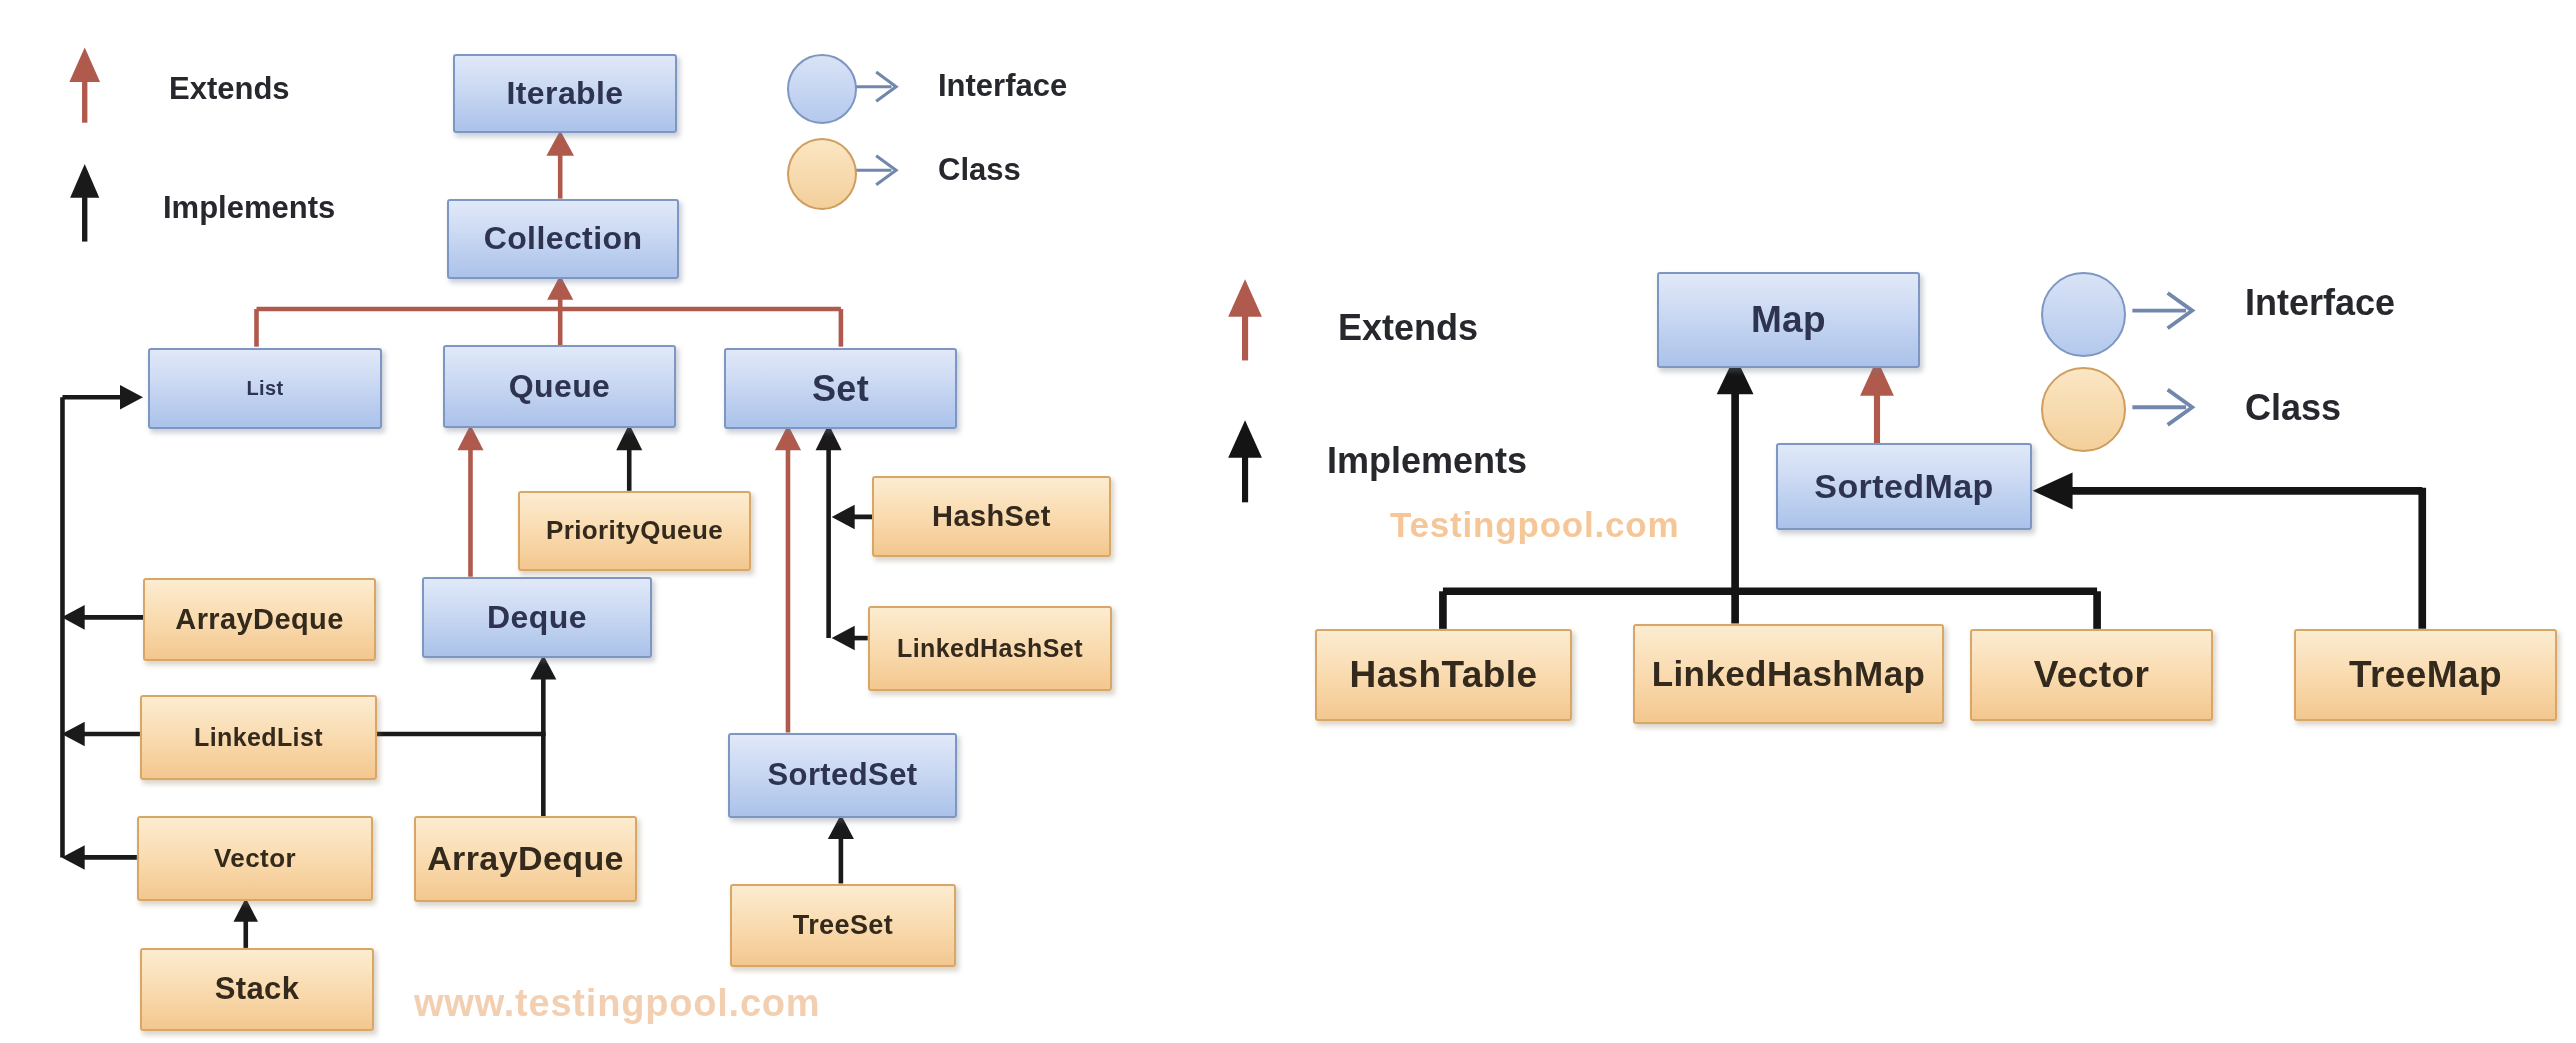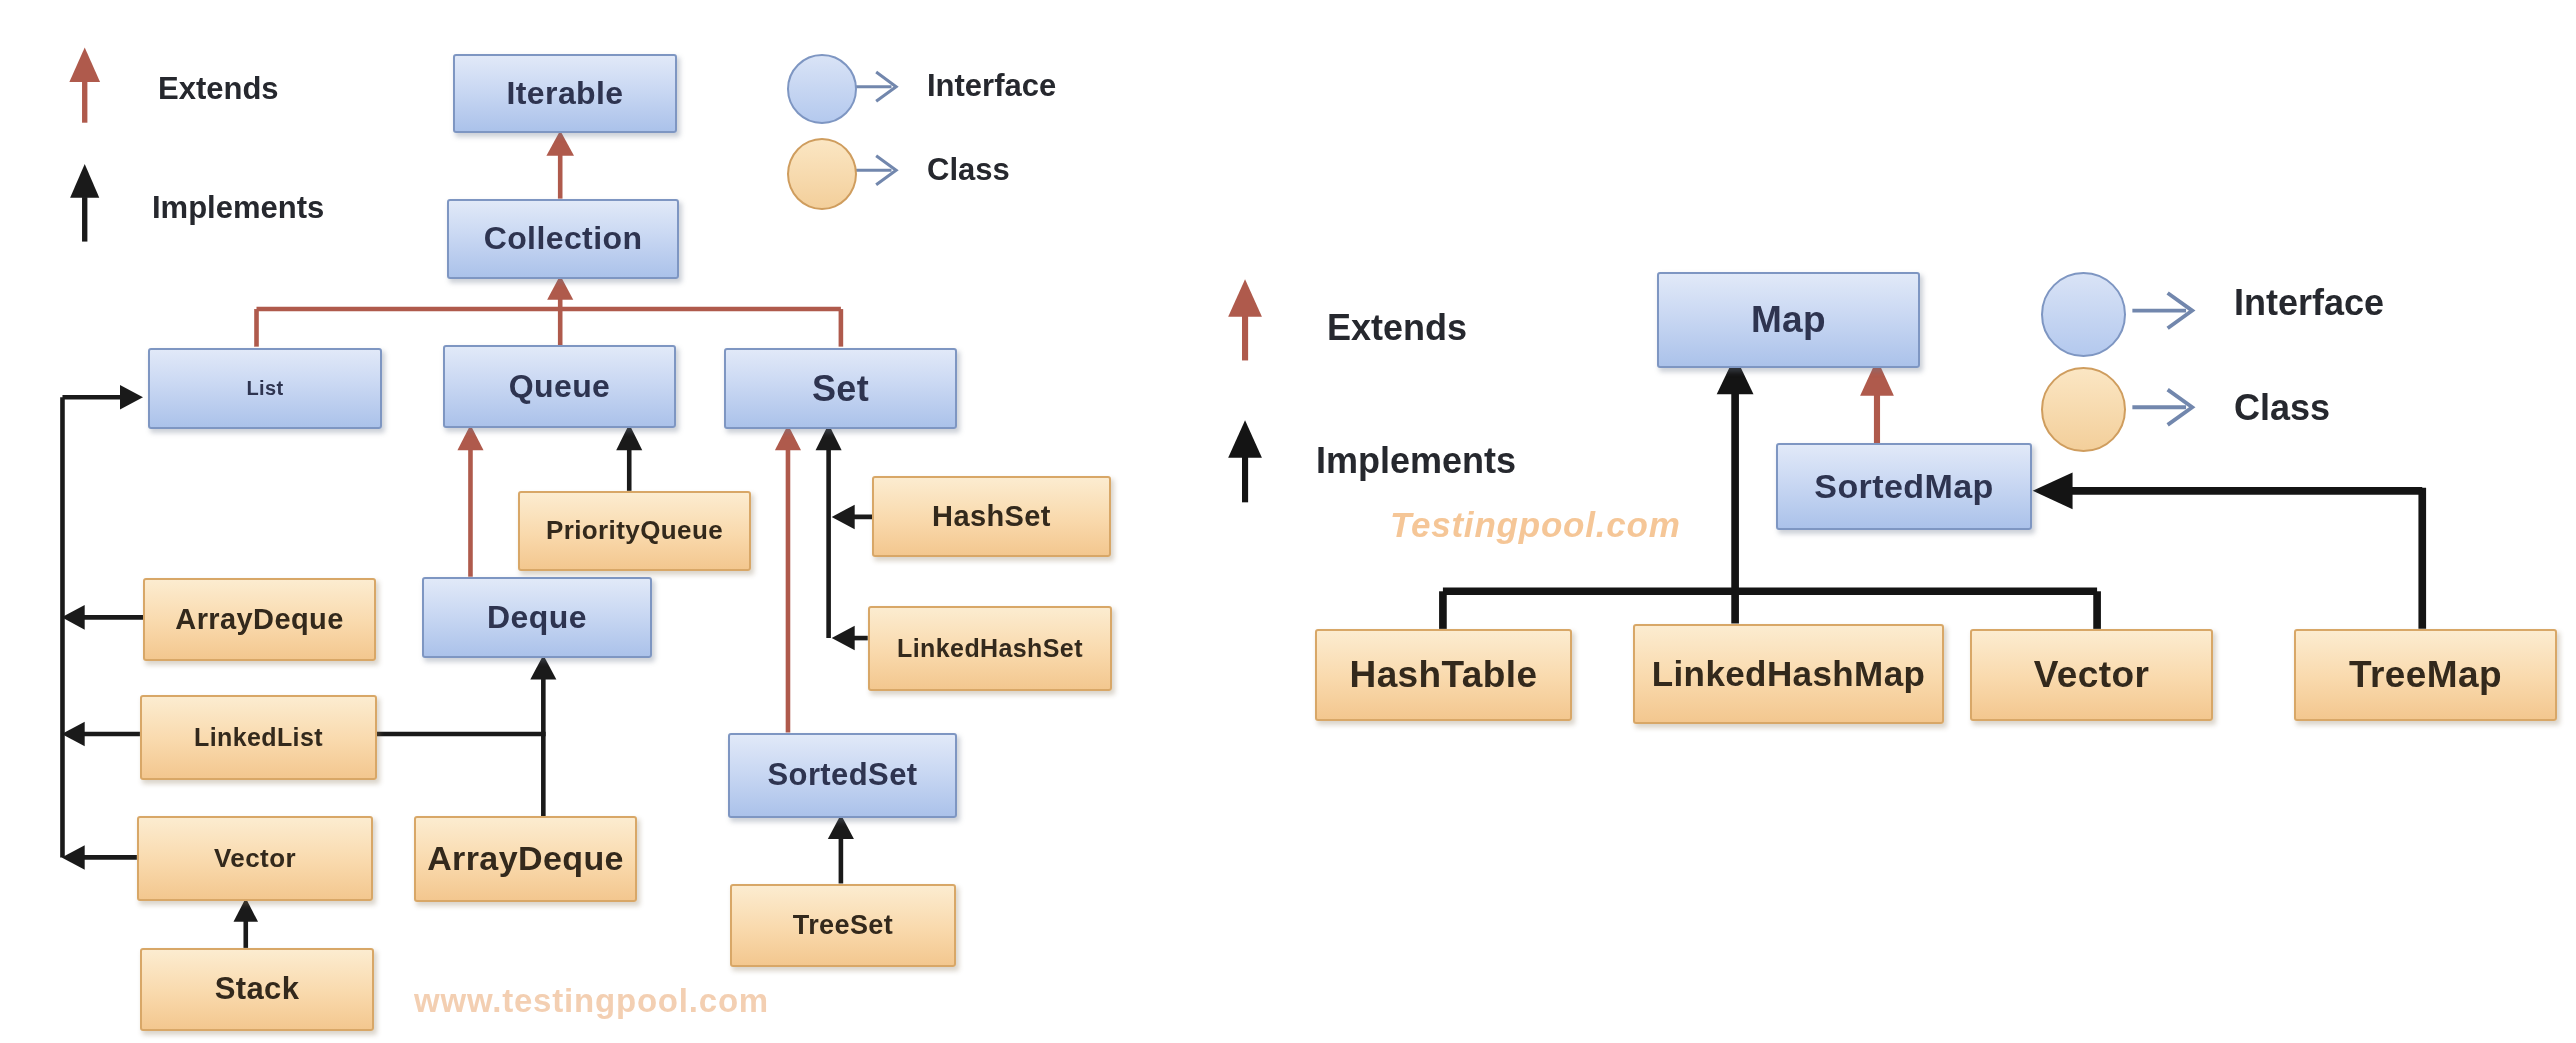--- a/index.html
+++ b/index.html
@@ -26,24 +26,24 @@
   }
   .shape{position:absolute;border-radius:50%;}
   .shape.blue-e{
     background:linear-gradient(180deg,#d9e3f6 0%,#b4c9ee 100%);
     border:2.3px solid #7e96c2;
   }
   .shape.orange-e{
     background:linear-gradient(180deg,#fbe6c3 0%,#f3cf9b 100%);
     border:2.3px solid #cf9d5e;
   }
-  .legend-label{position:absolute;color:#26282e;font-weight:600;white-space:nowrap;}
+  .legend-label{position:absolute;color:#26282e;font-weight:600;white-space:nowrap;margin-left:11px;}
   .watermark{position:absolute;font-weight:600;white-space:nowrap;letter-spacing:0.8px;}
   .wm-left{color:rgba(236,178,130,.62);}
-  .wm-right{color:rgba(243,188,133,.85);font-style:italic;}
+  .wm-right{color:rgba(243,188,133,.85);}
 </style>
 </head>
 <body>
 
 <svg class="connector-layer" viewBox="0 0 3358 1360" xmlns="http://www.w3.org/2000/svg">
 
   <g stroke="#af5a4c" stroke-width="6" fill="#af5a4c">
     <line x1="730" y1="259" x2="730" y2="200"></line>
     <polygon points="730,170 712,203 748,203" stroke="none"></polygon>
     <line x1="730" y1="450" x2="730" y2="372"></line>
@@ -140,21 +140,21 @@
 <div class="node orange" style="left:872px;top:476px;width:235px;height:77px;font-size:29px">HashSet</div>
 <div class="node blue" style="left:422px;top:577px;width:226px;height:77px;font-size:32px">Deque</div>
 <div class="node orange" style="left:868px;top:606px;width:240px;height:81px;font-size:25px">LinkedHashSet</div>
 <div class="node orange" style="left:143px;top:578px;width:229px;height:79px;font-size:29px">ArrayDeque</div>
 <div class="node orange" style="left:140px;top:695px;width:233px;height:81px;font-size:25px">LinkedList</div>
 <div class="node orange" style="left:137px;top:816px;width:232px;height:81px;font-size:26px">Vector</div>
 <div class="node orange" style="left:414px;top:816px;width:219px;height:82px;font-size:34px">ArrayDeque</div>
 <div class="node blue" style="left:728px;top:733px;width:225px;height:81px;font-size:31px">SortedSet</div>
 <div class="node orange" style="left:730px;top:884px;width:222px;height:79px;font-size:27px">TreeSet</div>
 <div class="node orange" style="left:140px;top:948px;width:230px;height:79px;font-size:31px">Stack</div>
-<div class="watermark wm-left" style="left:414px;top:982px;font-size:33px">www.testingpool.com</div>
+<div class="watermark wm-left" style="left:414px;top:982px;font-size:38px">www.testingpool.com</div>
 
 <div class="legend-label" style="left:1327px;top:307px;font-size:36px">Extends</div>
 <div class="legend-label" style="left:1316px;top:440px;font-size:36px">Implements</div>
 <div class="shape blue-e" style="left:2041px;top:272px;width:81px;height:81px"></div>
 <div class="shape orange-e" style="left:2041px;top:367px;width:81px;height:81px"></div>
 <div class="legend-label" style="left:2234px;top:282px;font-size:36px">Interface</div>
 <div class="legend-label" style="left:2234px;top:387px;font-size:36px">Class</div>
 
 <div class="node blue" style="left:1657px;top:272px;width:259px;height:92px;font-size:37px">Map</div>
 <div class="node blue" style="left:1776px;top:443px;width:252px;height:83px;font-size:34px">SortedMap</div>

